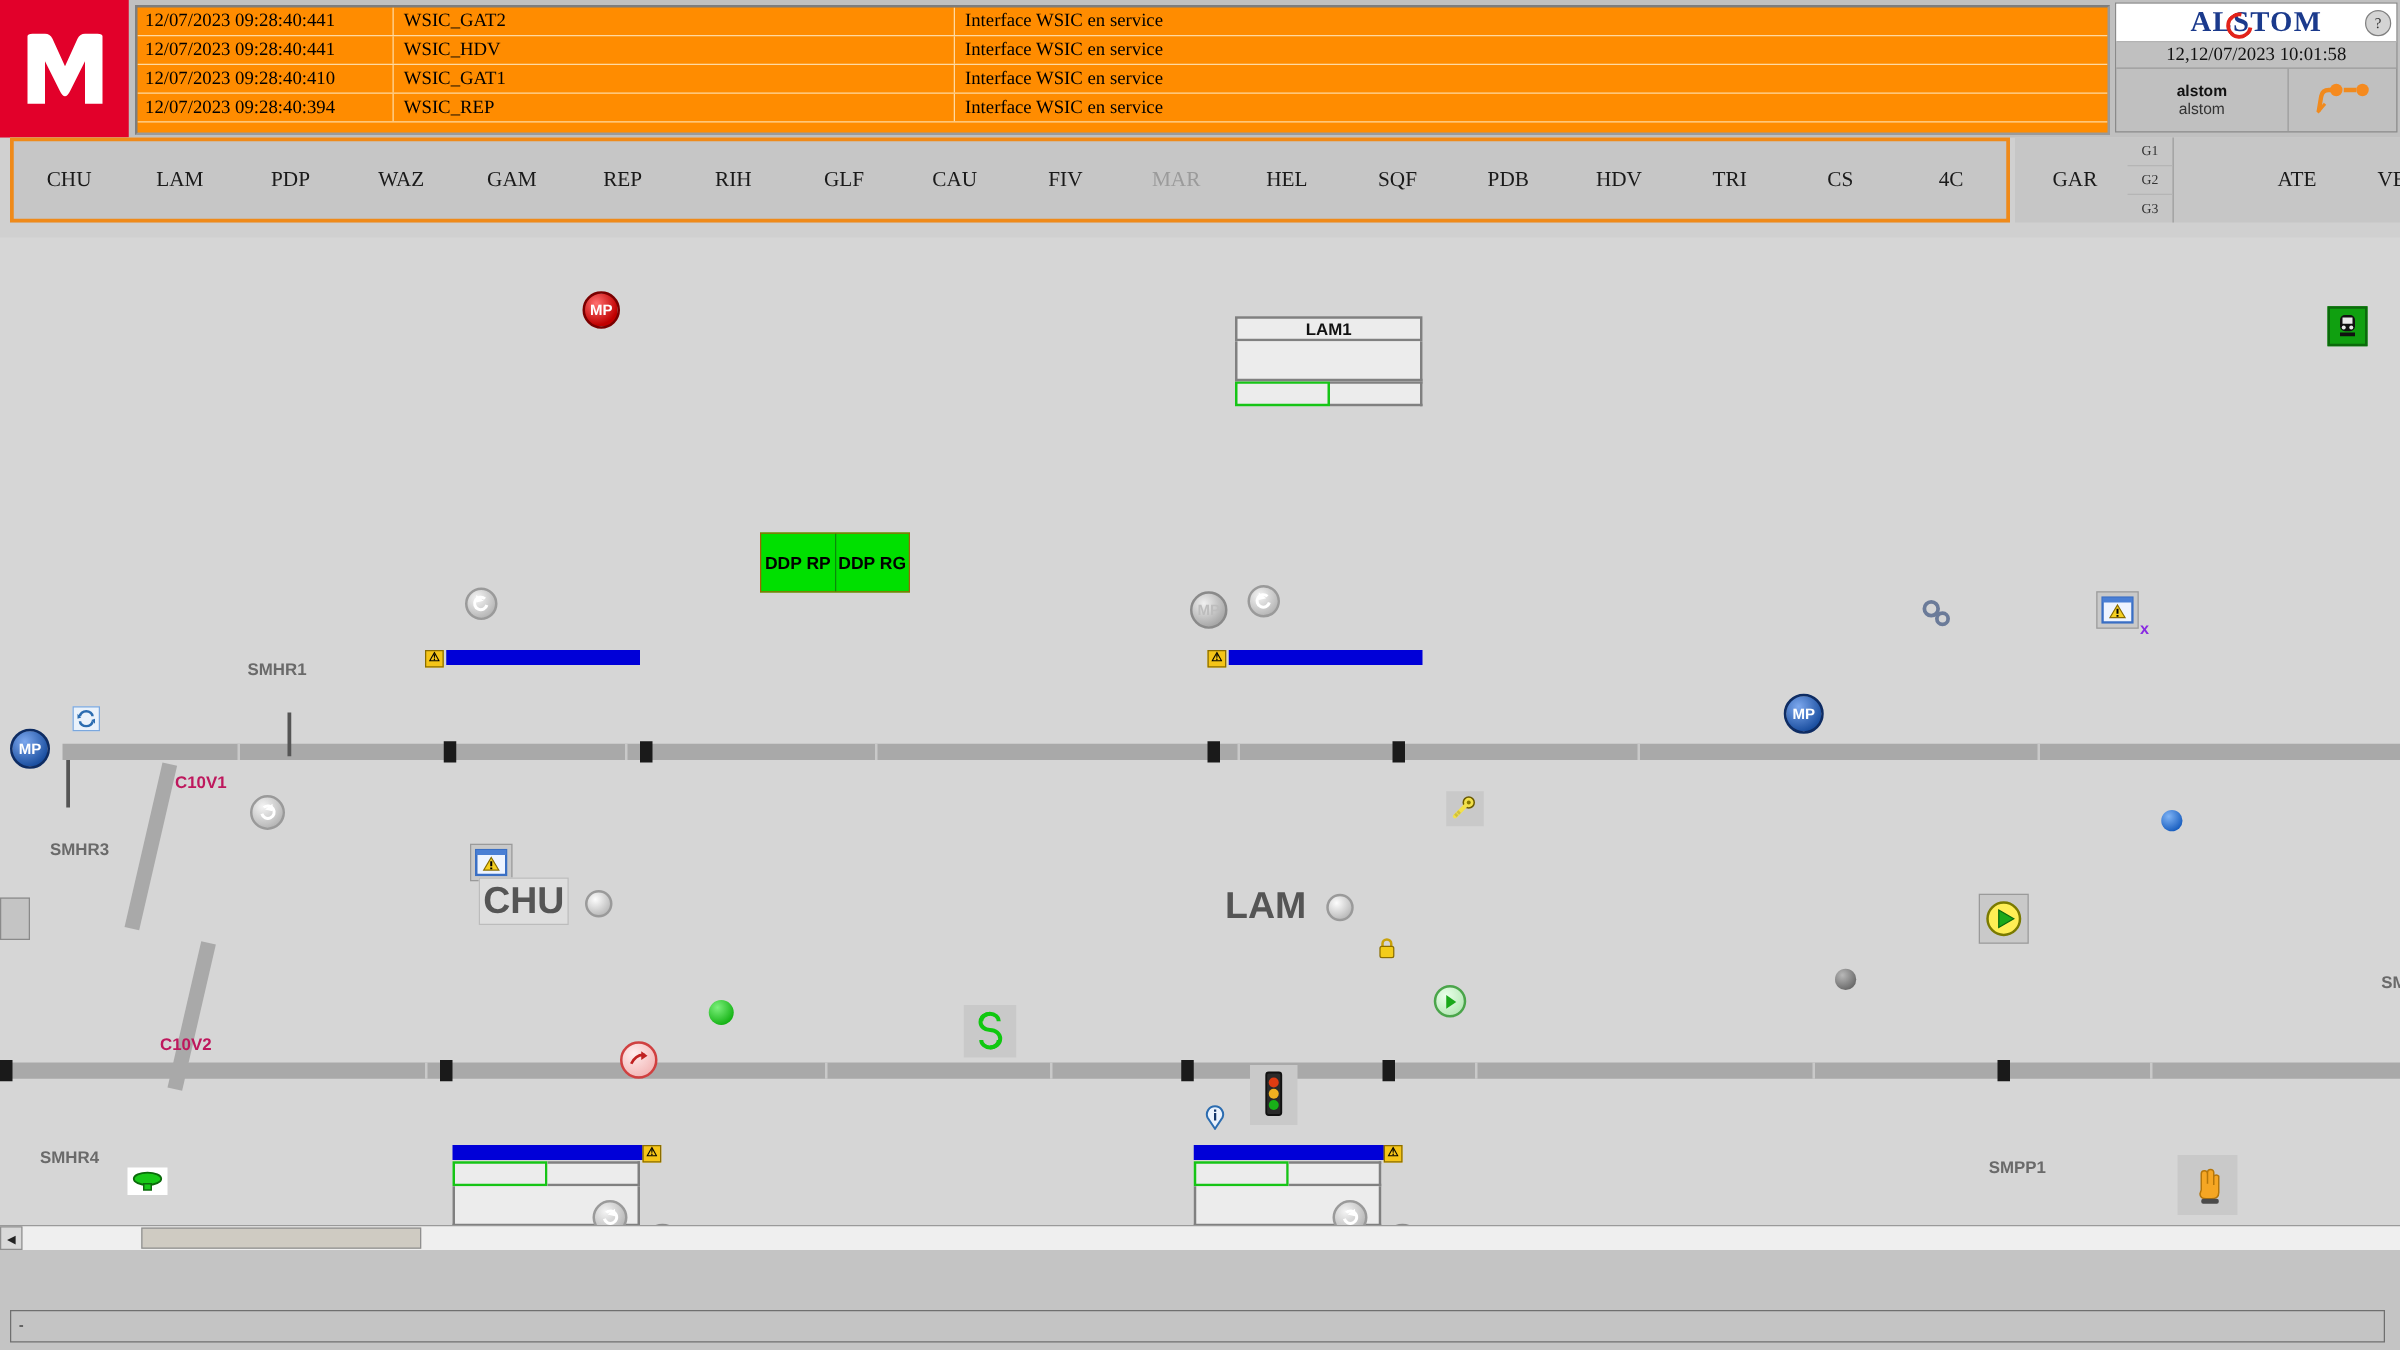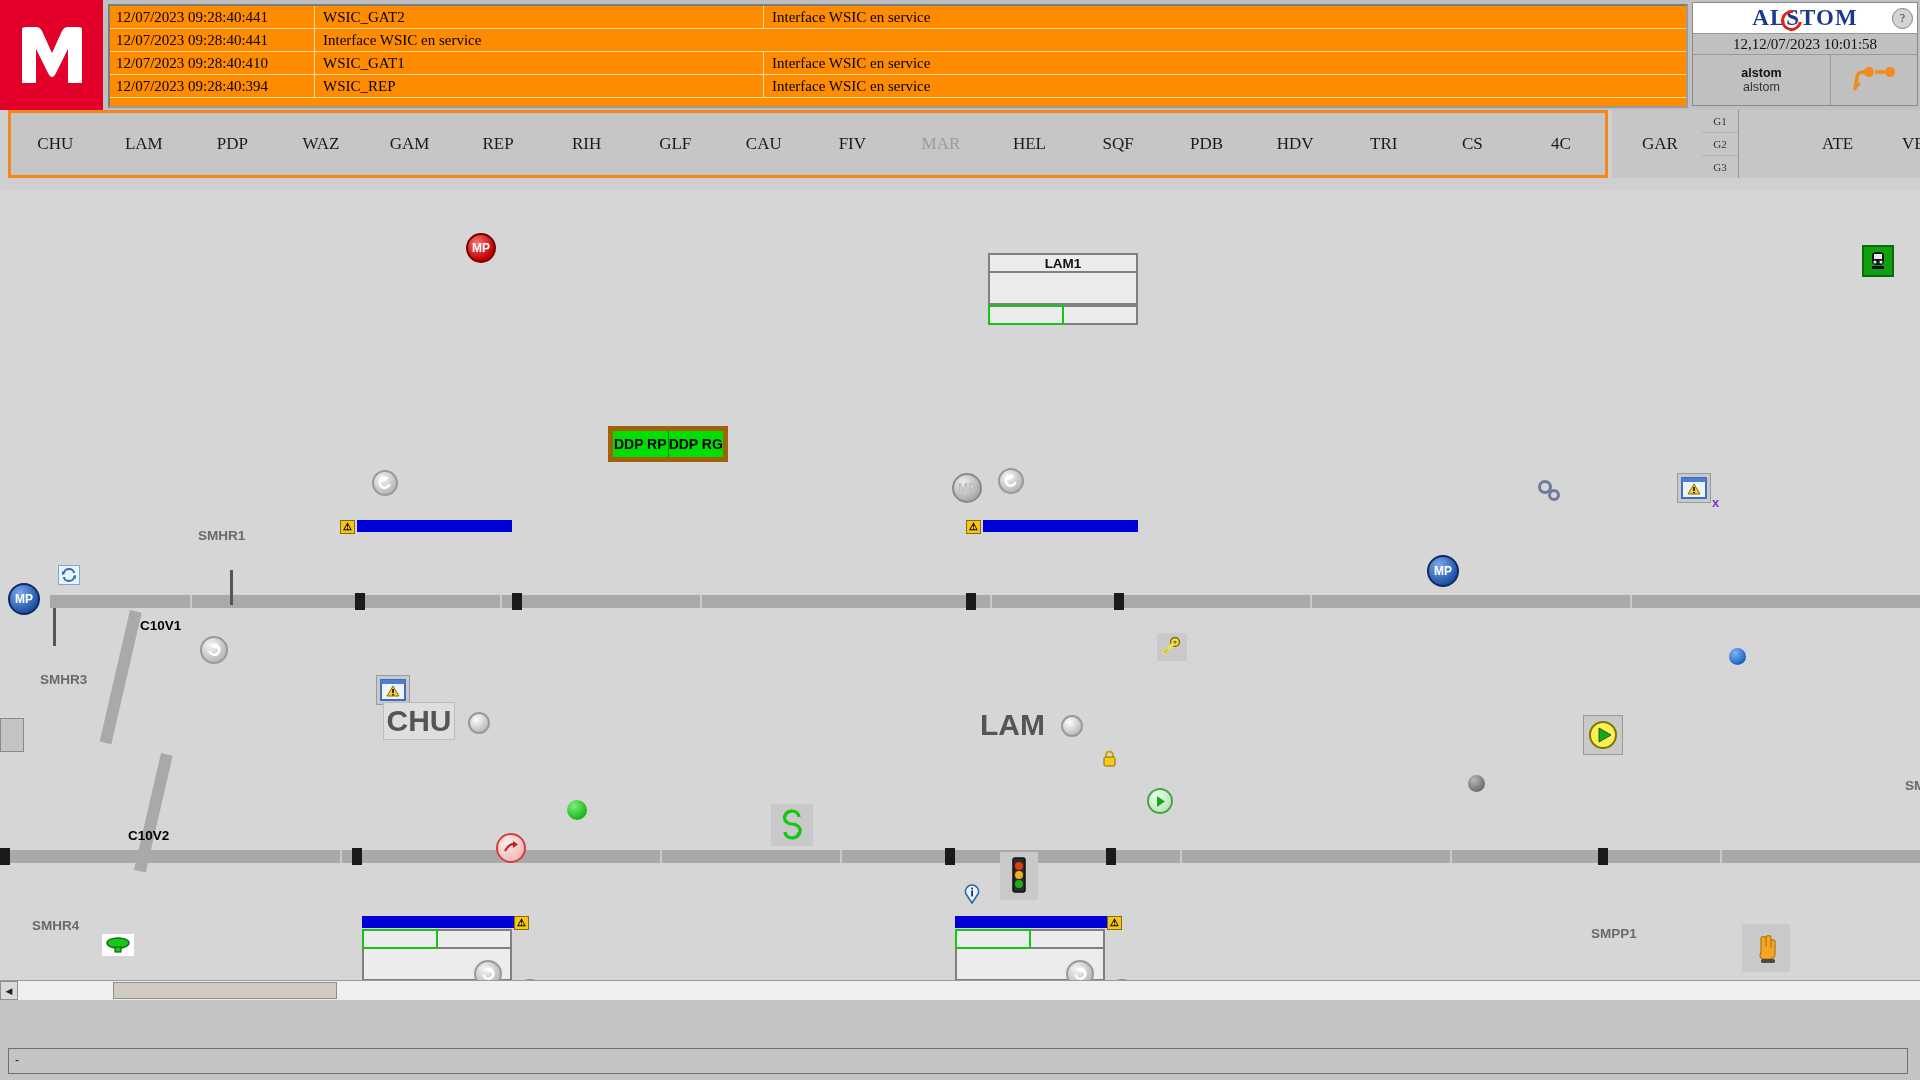--- a/index.html
+++ b/index.html
@@ -70,21 +70,21 @@
          overflow:hidden;}
 
   .track{position:absolute;height:13px;background:#a9a9a9;}
   .tick{position:absolute;width:2px;height:13px;background:#c9c9c9;}
   .blk{position:absolute;width:10px;height:17px;background:#1a1a1a;}
   .vbar{position:absolute;width:3px;background:#555;}
   .diag{position:absolute;background:#a9a9a9;}
 
   .lbl{position:absolute;font-size:13.5px;font-weight:bold;color:#6a6a6a;
        font-family:"Liberation Sans",sans-serif;white-space:nowrap;}
-  .lbl-c{position:absolute;font-size:13.5px;font-weight:bold;color:#000000;
+  .lbl-c{position:absolute;font-size:13.5px;font-weight:bold;color:#be185d;
          font-family:"Liberation Sans",sans-serif;white-space:nowrap;}
 
   
   .stn{position:absolute;width:150px;}
   .stn-title{height:20px;background:#ececec;border:2px solid #808080;
              display:flex;align-items:center;justify-content:center;
              font-size:13.5px;font-weight:bold;color:#111;box-sizing:border-box;}
   .stn-body{height:32px;background:#ececec;border:2px solid #808080;border-top:none;
             box-sizing:border-box;position:relative;}
   .stn-cells{display:flex;height:20px;box-sizing:border-box;}
@@ -142,20 +142,21 @@
     </div>
 
     <div id="alarm-panel">
       <div class="alarm-row">
         <div class="alarm-time">12/07/2023 09:28:40:441</div>
         <div class="alarm-code">WSIC_GAT2</div>
         <div class="alarm-msg">Interface WSIC en service</div>
       </div>
       <div class="alarm-row">
         <div class="alarm-time">12/07/2023 09:28:40:441</div>
+        <div class="alarm-code">WSIC_HDV</div>
         <div class="alarm-msg">Interface WSIC en service</div>
       </div>
       <div class="alarm-row">
         <div class="alarm-time">12/07/2023 09:28:40:410</div>
         <div class="alarm-code">WSIC_GAT1</div>
         <div class="alarm-msg">Interface WSIC en service</div>
       </div>
       <div class="alarm-row">
         <div class="alarm-time">12/07/2023 09:28:40:394</div>
         <div class="alarm-code">WSIC_REP</div>
@@ -239,21 +240,21 @@
     <div class="circ-btn arrow-knob" style="left:372px;top:280px;width:26px;height:26px;">
       <svg width="16" height="16" viewBox="0 0 16 16">
           <path d="M11 4 A5 5 0 1 0 12.5 9" stroke="#fff" stroke-width="2.4" fill="none"></path>
           <path d="M4 1 L4 7 L10 5.5 Z" fill="#fff"></path>
         </svg>
     </div>
     <div class="circ-btn mp-red" style="left:466px;top:43px;width:30px;height:30px;">MP</div>
     <div class="warn-sq" style="left:340px;top:330px;">⚠</div>
     <div class="bluebar" style="position:absolute;left:357px;top:330px;width:155px;"></div>
 
-    <div style="position:absolute;left:608px;top:236px;width:120px;height:36px;background:#00e000;border:5px solid #a16207;box-sizing:border-box;display:flex;">
+    <div style="position:absolute;left:608px;top:236px;width:120px;height:48px;background:#00e000;border:1px solid #a16207;box-sizing:border-box;display:flex;">
       <div style="flex:1;display:flex;align-items:center;justify-content:center;font-size:14px;font-weight:bold;color:#000;border-right:1px solid #0a8a0a;">DDP RP</div>
       <div style="flex:1;display:flex;align-items:center;justify-content:center;font-size:14px;font-weight:bold;color:#000;">DDP RG</div>
     </div>
 
     <div class="stn" style="left:988px;top:63px;">
       <div class="stn-title">LAM1</div>
       <div class="stn-body"></div>
       <div class="stn-cells">
         <div class="cell-g"></div>
         <div class="cell-n"></div>

